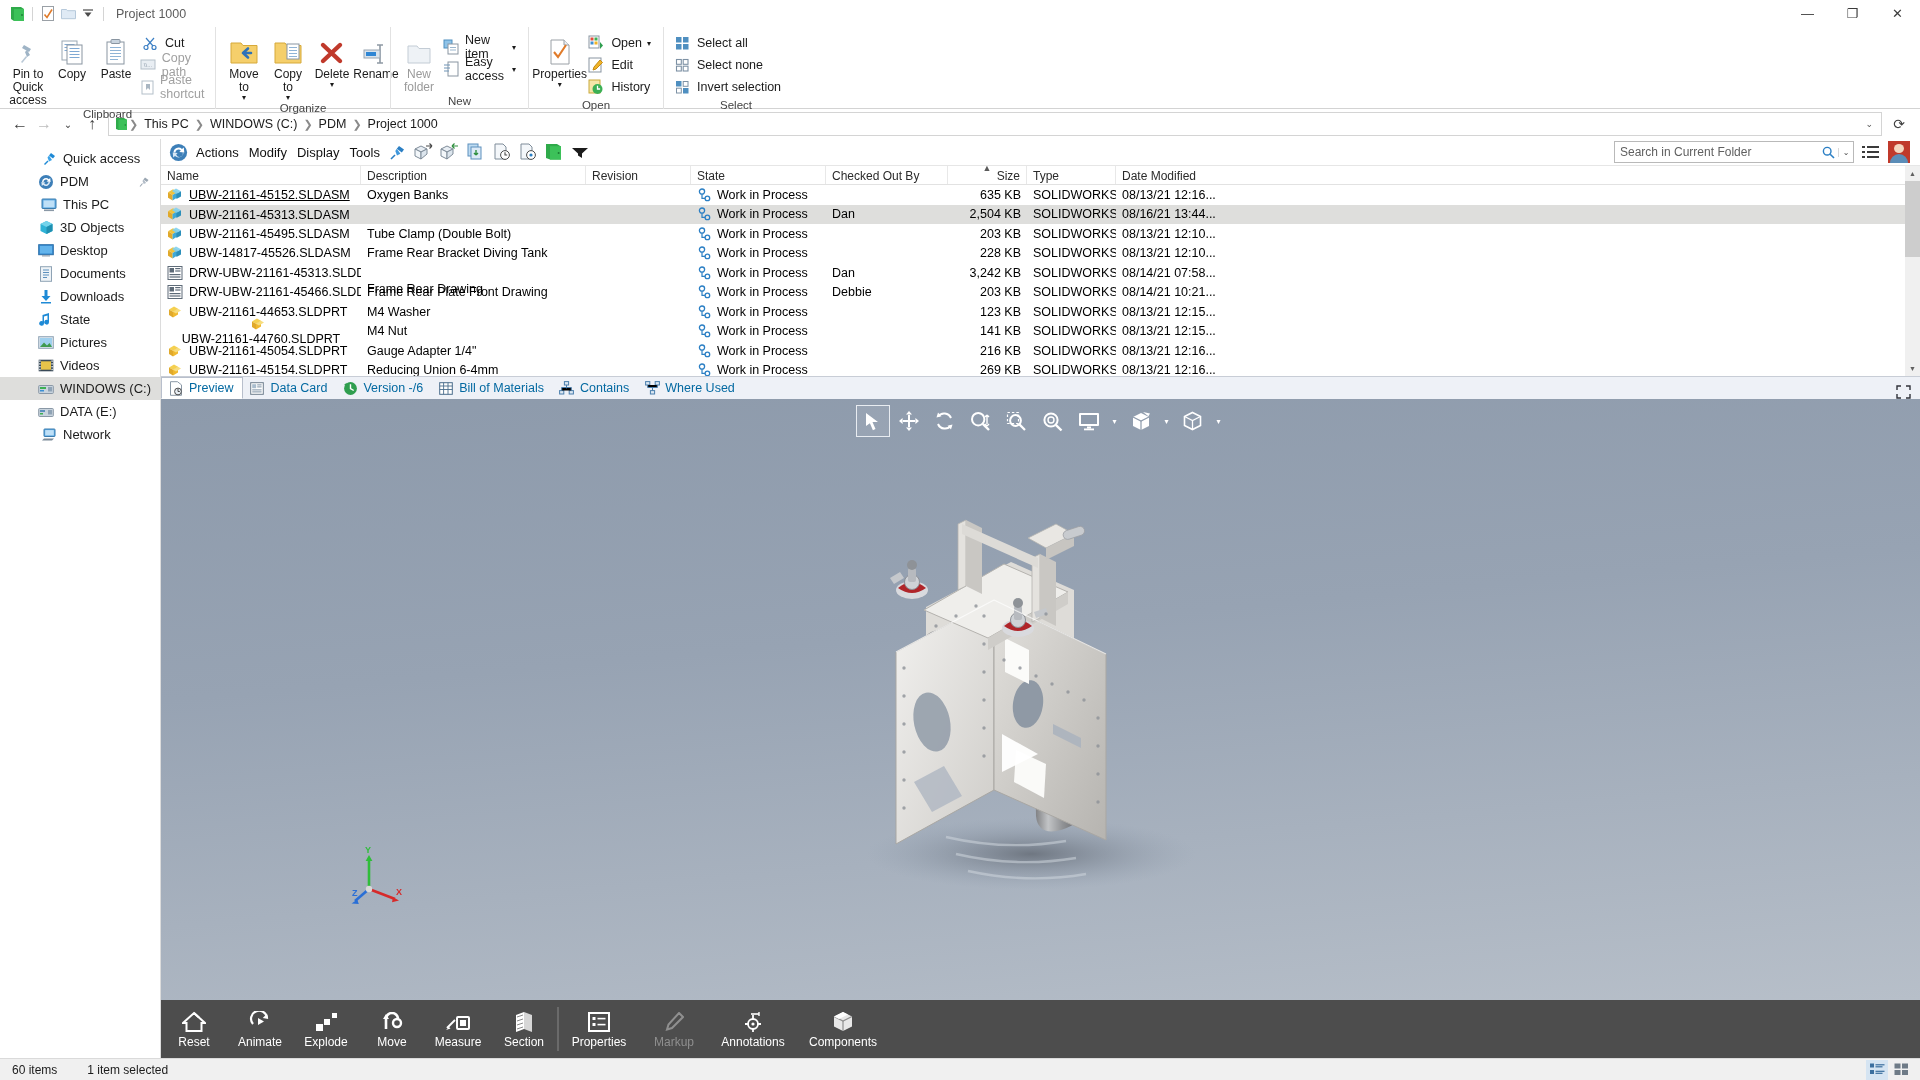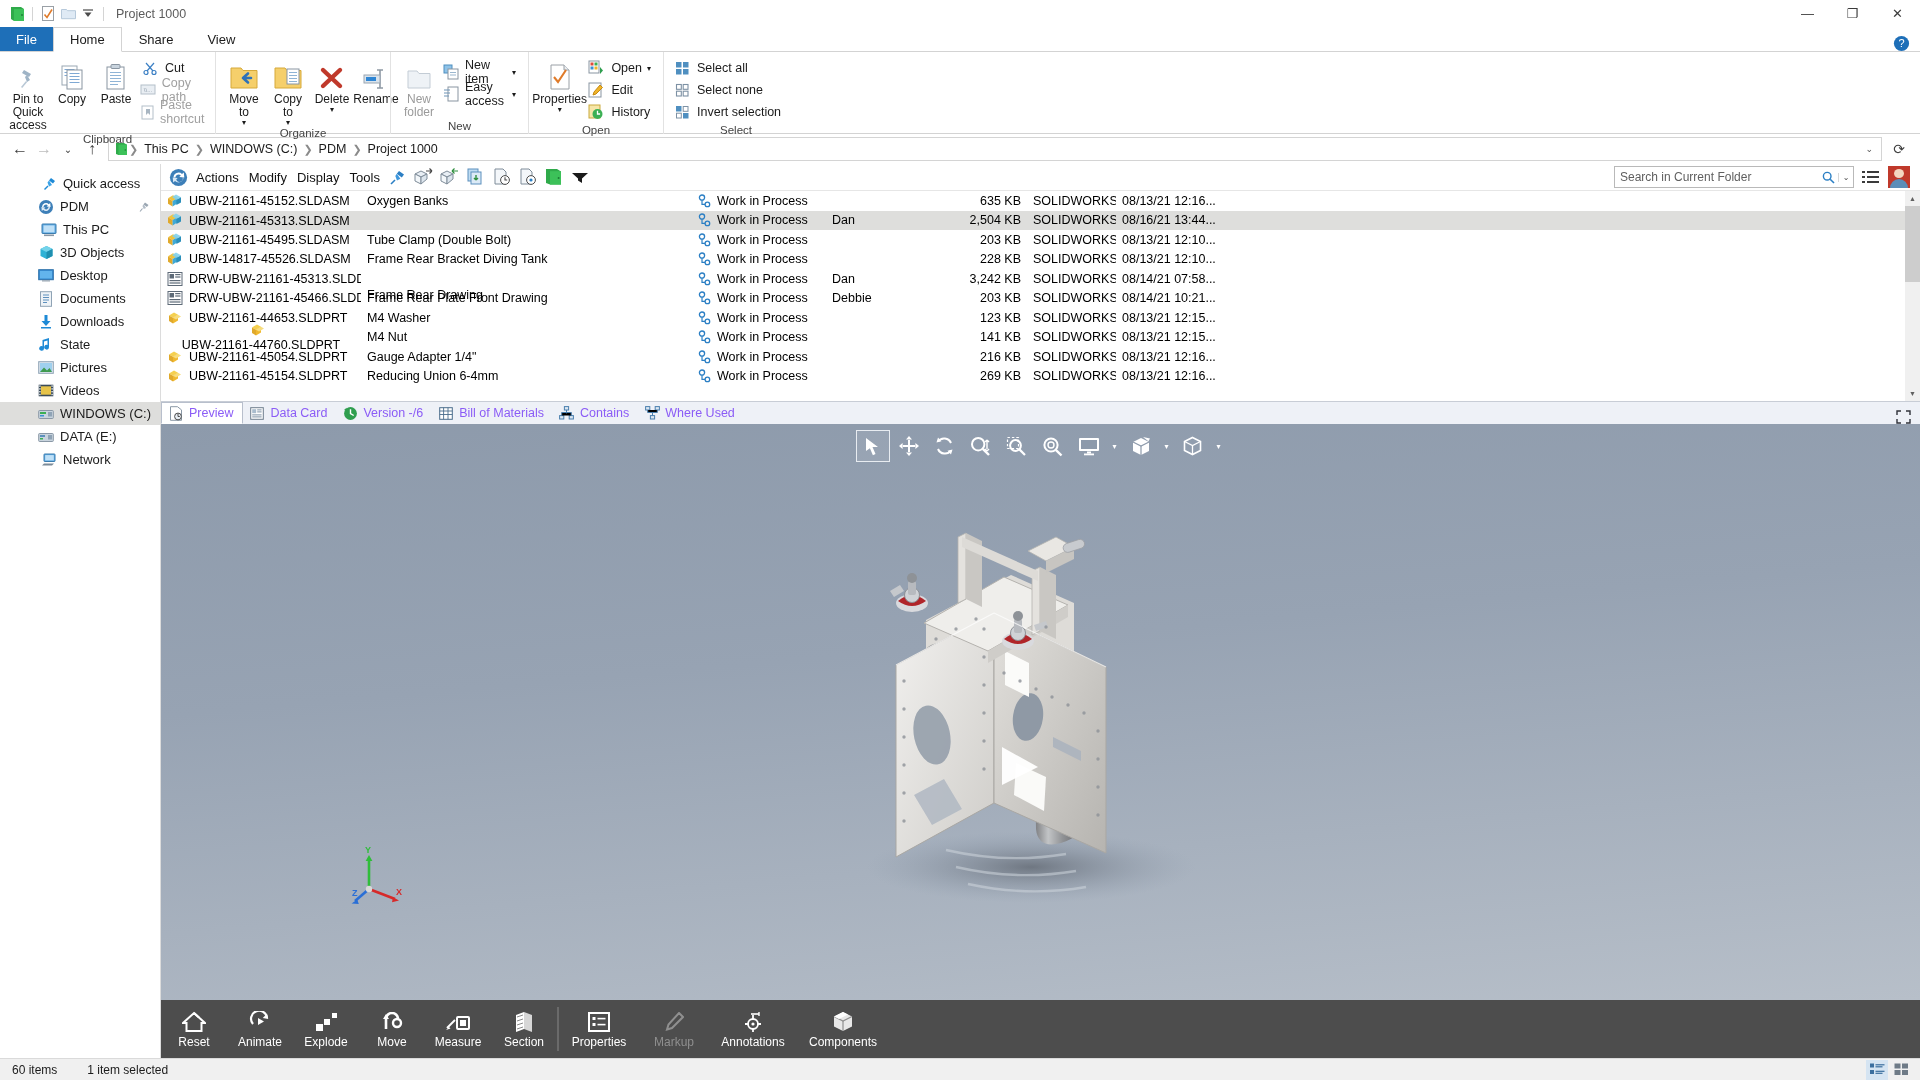--- a/index.html
+++ b/index.html
@@ -113,21 +113,21 @@
   .td { padding:0 6px; overflow:hidden; white-space:nowrap; display:flex; align-items:center; }
   .td.num { justify-content:flex-end; }
   .td .fi { width:16px; height:16px; margin-right:6px; flex:0 0 16px; display:flex; align-items:center; justify-content:center;}
   .td .si { width:15px; height:14px; margin-right:5px; flex:0 0 15px; display:flex; align-items:center; }
   .vscroll { position:absolute; right:0; top:0; width:15px; bottom:0; background:#f0f0f0; }
   .vscroll .up,.vscroll .dn { height:15px; display:flex; align-items:center; justify-content:center; font-size:7px; color:#606060; }
   .vscroll .thumb { position:absolute; top:15px; left:0; right:0; height:76px; background:#cdcdcd; }
 
   
   .prevtabs { height:23px; background:#eef1f7; display:flex; align-items:flex-end; border-top:1px solid #c8cdd6; flex:0 0 auto; position:relative; }
-  .ptab { height:22px; display:flex; align-items:center; padding:0 9px 0 6px; font-size:12.5px; color:#8b5cf6; gap:5px; }
+  .ptab { height:22px; display:flex; align-items:center; padding:0 9px 0 6px; font-size:12.5px; color:#0369a1; gap:5px; }
   .ptab.active { background:#fff; border:1px solid #b8bfcc; border-bottom:1px solid #fff; }
   .ptab .pi { width:16px; height:15px; display:flex; align-items:center; justify-content:center; }
   .prevtabs .expand { margin-left:auto; padding-right:9px; color:#30323a; }
 
   
   .viewport { flex:1; position:relative; background:linear-gradient(175deg,#8d9aab 0%, #97a3b3 40%, #b7bfc9 100%); min-height:0; overflow:hidden; }
   .vtools { position:absolute; top:6px; left:50%; transform:translateX(-50%); display:flex; align-items:center; gap:2px; }
   .vt { width:34px; height:32px; display:flex; align-items:center; justify-content:center; }
   .vt.active { border:1px solid #e8ecf1; background:rgba(255,255,255,0.08); }
   .vdd { width:14px; height:32px; display:flex; align-items:center; justify-content:center; color:#fff; font-size:8px; }
@@ -189,32 +189,20 @@
       <div class="sep-v"></div>
       <div class="title-text">Project 1000</div>
     </div>
     <div class="win-btns">
       <div>—</div>
       <div>❐</div>
       <div class="close">✕</div>
     </div>
   </div>
 
-  <div class="tabstrip">
-    <div class="filetab">File</div>
-    <div class="tab active">Home</div>
-    <div class="tab">Share</div>
-    <div class="tab">View</div>
-    <div class="help">
-      <svg width="17" height="17" viewBox="0 0 17 17">
-          <circle cx="8.5" cy="8.5" r="7.6" fill="#1e6fb8"></circle>
-          <text x="8.5" y="12.4" font-size="11" fill="#fff" text-anchor="middle" font-family="Liberation Sans">?</text>
-        </svg>
-    </div>
-  </div>
 
   <div class="ribbon">
 
     <div class="rgroup" style="width:215px">
       <div class="gbody">
         <div class="bigbtn" style="width:54px">
           <div class="glyph">
             <svg width="26" height="26" viewBox="0 0 26 26">
                 <g fill="#9fb4c6">
                   <path d="M9 5l7 4-2 3-7-4z"></path>
@@ -759,23 +747,36 @@
                   <rect x="0" y="11" width="3" height="2"></rect>
                   <rect x="5" y="11" width="12" height="2"></rect>
                 </g>
               </svg>
           </div>
           <div class="avatar"></div>
         </div>
       </div>
 
       <div class="tablewrap">
+        <div class="thead">
+          <div class="th" style="width:200px">Name</div>
+          <div class="th" style="width:225px">Description</div>
+          <div class="th" style="width:105px">Revision</div>
+          <div class="th" style="width:135px">State</div>
+          <div class="th" style="width:122px">Checked Out By</div>
+          <div class="th num" style="width:79px;position:relative">
+            <span class="sortmark">▲</span>
+            <span>Size</span>
+          </div>
+          <div class="th" style="width:89px">Type</div>
+          <div class="th" style="width:105px;border-right:0">Date Modified</div>
+        </div>
         <div class="tbody" id="tbody">
             <div class="tr">
-              <div class="td" style="width: 200px;">
+              <div class="td" style="width: 200px; text-decoration: underline;">
                 <span class="fi">
                   <svg width="16" height="16" viewBox="0 0 16 16">
                     <path d="M1 5.2L6 2.3l4.6 2.6L5.6 7.9z" fill="#f0c33c"></path>
                     <path d="M1 5.2v5.6l4.6 2.8V7.9z" fill="#e0a92b"></path>
                     <path d="M10.6 4.9v5.4L5.6 13.6V7.9z" fill="#3fa9d6"></path>
                     <path d="M9 1.4l5 2.8-4.6 2.7L5 4.1z" fill="#7fd0ee" opacity="0.9"></path>
                     <path d="M14 4.2v5.2l-4.6 2.7V6.9z" fill="#2b8fba"></path>
                   </svg>
                 </span>
                 <span>UBW-21161-45152.SLDASM</span>

